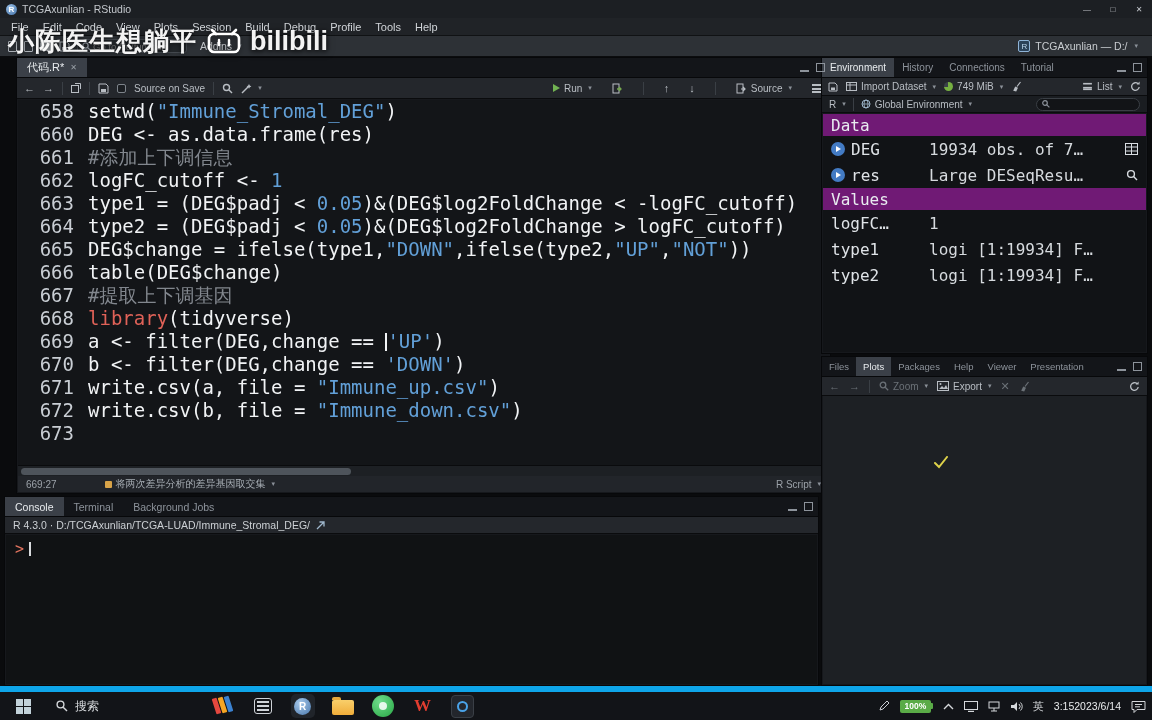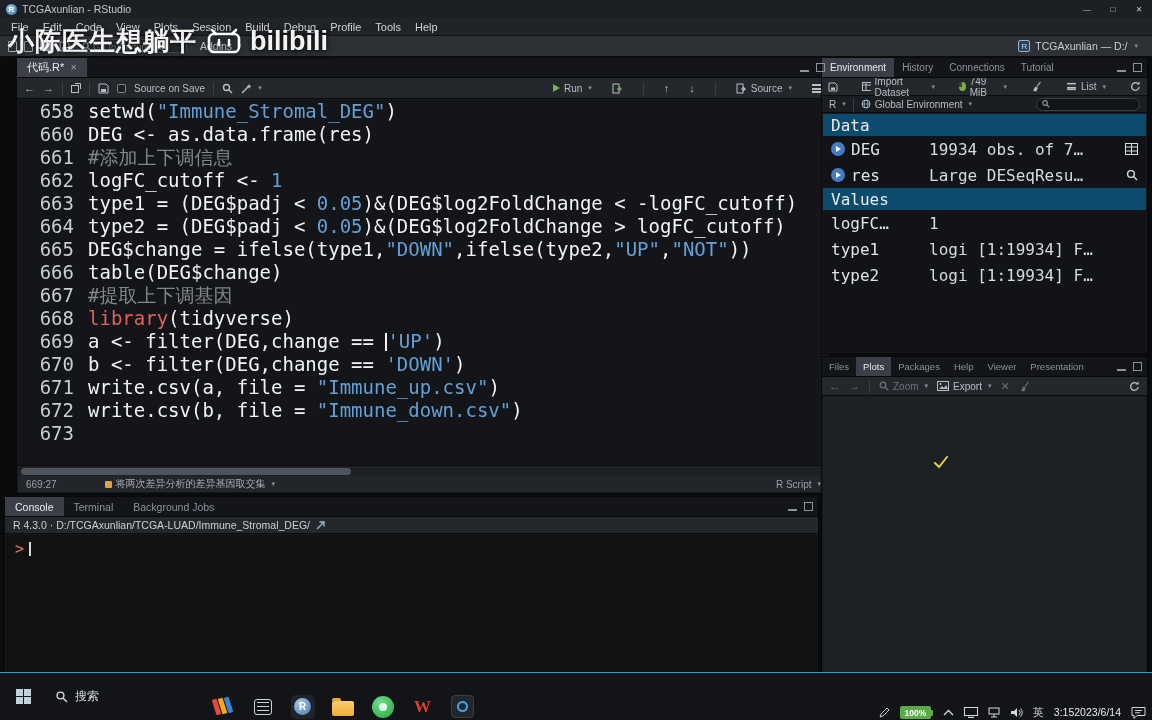--- a/index.html
+++ b/index.html
@@ -83,43 +83,43 @@
 .sec-icon{width:7px;height:7px;background:#d8a348;border-radius:1px}
 .rscript{margin-left:auto;display:flex;align-items:center}
 
 
 .console-path{height:17px;background:#24272c;border-bottom:1px solid #0a0b0d;display:flex;align-items:center;padding:0 8px;font-size:10.5px;color:#ccd0d4;gap:6px}
 .console-body{position:absolute;left:1px;right:1px;top:38px;bottom:1px;background:#101214;padding:5px 9px;font-family:"DejaVu Sans Mono",monospace;font-size:15px}
 .prompt{color:#e0735f}
 .ccursor{display:inline-block;width:2px;height:14px;background:#d8dadd;margin-left:5px;vertical-align:-2px}
 
 
-.env-toolbar{height:18px;background:#24272c;border-bottom:1px solid #0a0b0d;display:flex;align-items:center;gap:24px;padding:0 6px;font-size:10px;color:#b9bec4}
+.env-toolbar{height:18px;background:#24272c;border-bottom:1px solid #0a0b0d;display:flex;align-items:center;gap:8px;padding:0 6px;font-size:10px;color:#b9bec4}
 .mem-pie{width:9px;height:9px;border-radius:50%;background:conic-gradient(#76b041 0 270deg,#3a4148 0)}
 .env-filter{height:17px;background:#1a1d21;border-bottom:1px solid #0a0b0d;display:flex;align-items:center;gap:7px;padding:0 7px;font-size:10px;color:#b9bec4}
 .search-box{margin-left:auto;width:104px;height:13px;background:#121417;border:1px solid #3a3f45;border-radius:7px;display:flex;align-items:center;padding:0 5px;gap:4px}
 .search-box input{flex:1;background:transparent;border:0;outline:0;color:#c3c7cc;font-size:9px;min-width:0}
 .env-content{position:absolute;left:1px;right:1px;top:56px;bottom:1px;background:#111316;font-family:"DejaVu Sans Mono",monospace;font-size:16px;overflow:hidden}
-.env-band{height:22px;background:#0c4a6e;display:flex;align-items:center;padding:0 8px;color:#e8ecf0}
+.env-band{height:22px;background:#701a75;display:flex;align-items:center;padding:0 8px;color:#e8ecf0}
 .env-row{height:26px;display:flex;align-items:center;padding:4px 8px;color:#dfe3e7}
 .obj-btn{width:14px;height:14px;border-radius:50%;background:#437bc4;display:flex;align-items:center;justify-content:center;margin-right:6px;flex:none}
 .obj-tri{width:0;height:0;border-left:5px solid #fff;border-top:3.5px solid transparent;border-bottom:3.5px solid transparent;margin-left:1px}
 .r-name{width:78px;flex:none;overflow:hidden;white-space:nowrap}
 .env-row.simple .r-name{width:98px}
 .r-val{flex:1;white-space:nowrap;overflow:hidden;color:#d6dade}
 .row-action{flex:none;margin-left:4px;display:flex;align-items:center}
 
 
 .files-toolbar{height:19px;background:#24272c;border-bottom:1px solid #0a0b0d;display:flex;align-items:center;gap:9px;padding:0 7px;font-size:10px;color:#b9bec4}
 .grayed{color:#6b7177}
 .plot-area{position:absolute;left:1px;right:1px;top:39px;bottom:1px;background:#1d2024}
 .plot-mark{position:absolute;left:110px;top:60px}
 
 
-.taskbar{position:absolute;left:0;bottom:0;width:100%;height:48px;background:#121418;border-top:1px solid #0ea5e9;display:flex;align-items:flex-end}
+.taskbar{position:absolute;left:0;bottom:0;width:100%;height:34px;background:#121418;border-top:6px solid #0ea5e9;display:flex;align-items:center}
 .tb-start{width:46px;height:100%;display:flex;align-items:center;justify-content:center}
 .win-logo{display:grid;grid-template-columns:7px 7px;grid-template-rows:7px 7px;gap:1px}
 .win-logo span{background:#c2d2da}
 .tb-search{display:flex;align-items:center;gap:7px;padding:0 10px;height:100%;font-size:12px;color:#d5d8db}
 .app-icons{display:flex;margin-left:100px;gap:13px;align-items:center}
 .app{width:27px;height:27px;display:flex;align-items:center;justify-content:center;position:relative}
 .books{position:relative;width:20px;height:18px}
 .books span{position:absolute;width:5px;height:16px;border-radius:1px;transform:rotate(-18deg)}
 .books .b1{left:1px;top:1px;background:#e5483f}
 .books .b2{left:7px;top:0;background:#f5a623}

